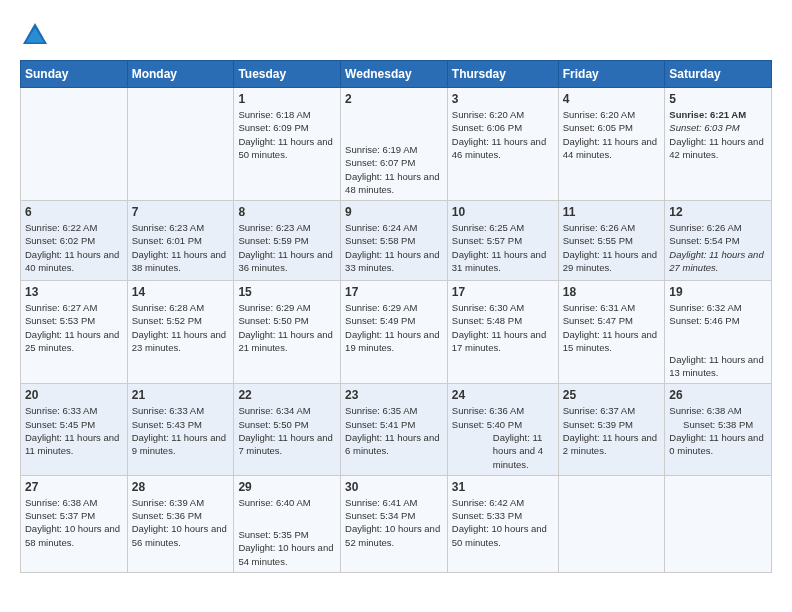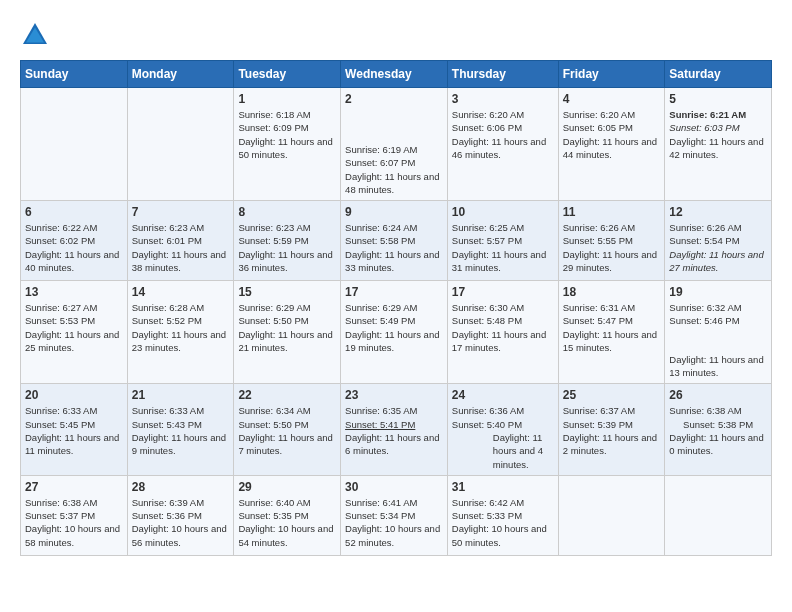--- a/index.html
+++ b/index.html
@@ -264,21 +264,21 @@
         </td>
         <td>
           <span class="day-num">22</span>
           <span class="cell-text" style="display: block;">Sunrise: 6:34 AM</span>
           <span class="cell-text" style="display: block;">Sunset: 5:50 PM</span>
           <span class="cell-text" style="display: block;">Daylight: 11 hours and 7 minutes.</span>
         </td>
         <td>
           <span class="day-num">23</span>
           <span class="cell-text" style="display: block;">Sunrise: 6:35 AM</span>
-          <span class="cell-text" style="display: block; text-decoration: underline;">Sunset: 5:41 PM</span>
+          <span class="cell-text" style="display: block;">Sunset: 5:41 PM</span>
           <span class="cell-text" style="display: block;">Daylight: 11 hours and 6 minutes.</span>
         </td>
         <td>
           <span class="day-num">24</span>
           <span class="cell-text" style="display: block;">Sunrise: 6:36 AM</span>
           <span class="cell-text" style="display: block;">Sunset: 5:40 PM</span>
           <span class="cell-text" style="display: block; margin-left: 41px;">Daylight: 11 hours and 4 minutes.</span>
         </td>
         <td>
           <span class="day-num">25</span>
@@ -302,21 +302,21 @@
         </td>
         <td>
           <span class="day-num">28</span>
           <span class="cell-text" style="display: block;">Sunrise: 6:39 AM</span>
           <span class="cell-text" style="display: block;">Sunset: 5:36 PM</span>
           <span class="cell-text" style="display: block;">Daylight: 10 hours and 56 minutes.</span>
         </td>
         <td>
           <span class="day-num">29</span>
           <span class="cell-text" style="display: block;">Sunrise: 6:40 AM</span>
-          <span class="cell-text" style="display: block;">Sunset: 5:35 PM</span>
+          <span class="cell-text" style="display: block; margin-top: 19px;">Sunset: 5:35 PM</span>
           <span class="cell-text" style="display: block;">Daylight: 10 hours and 54 minutes.</span>
         </td>
         <td>
           <span class="day-num">30</span>
           <span class="cell-text" style="display: block;">Sunrise: 6:41 AM</span>
           <span class="cell-text" style="display: block;">Sunset: 5:34 PM</span>
           <span class="cell-text" style="display: block;">Daylight: 10 hours and 52 minutes.</span>
         </td>
         <td>
           <span class="day-num">31</span>

